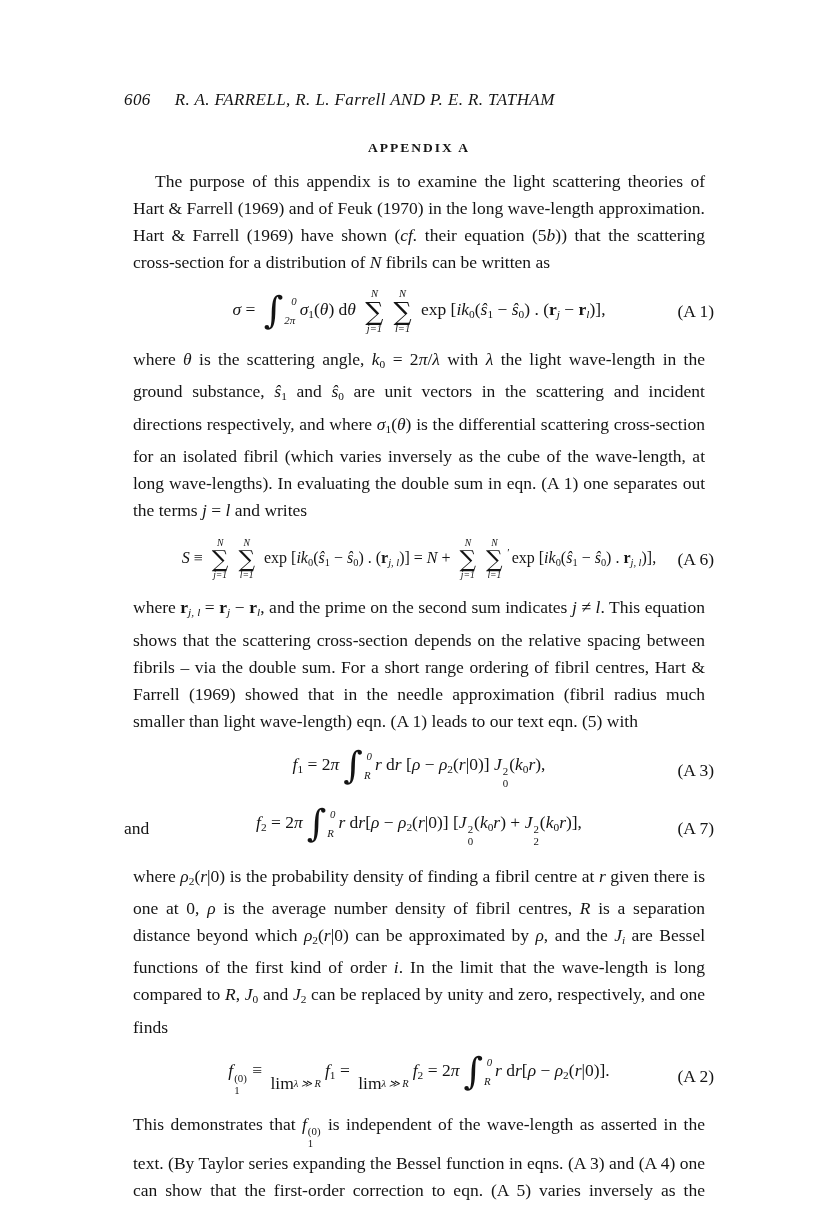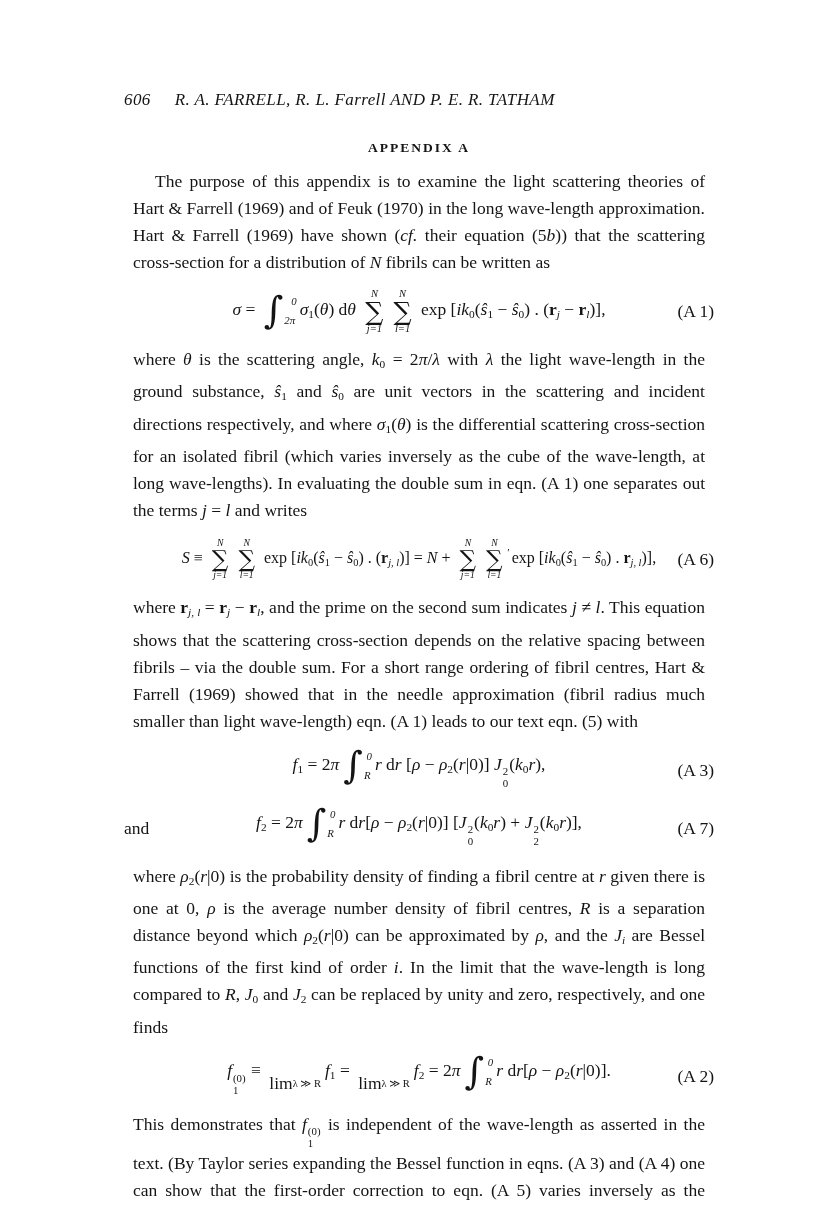--- a/index.html
+++ b/index.html
@@ -81,21 +81,21 @@
   }
   .sum-top, .sum-bot { font-size: 0.6em; font-style: italic; line-height: 1.05; }
   .sum-sym { font-size: 1.45em; line-height: 0.95; font-family: "DejaVu Serif", serif; }
   .sum-prime { position: absolute; right: -7px; top: 0.8em; font-size: 0.7em; }
 
   .lim {
     display: inline-flex; flex-direction: row; align-items: center;
     vertical-align: -0.75em; margin: 0 4px; line-height: 1;
   }
   .lim-word { line-height: 1; }
-  .lim-under { font-size: 0.6em; line-height: 1.2; }
+  .lim-under { font-size: 0.6em; font-style: italic; line-height: 1.2; }
 
   .stack {
     display: inline-flex; flex-direction: column; align-items: flex-start;
     font-size: 0.62em; line-height: 1.1; vertical-align: -0.5em; margin: 0 1px;
   }
 </style>
 </head>
 <body>
 
 <div class="page">

